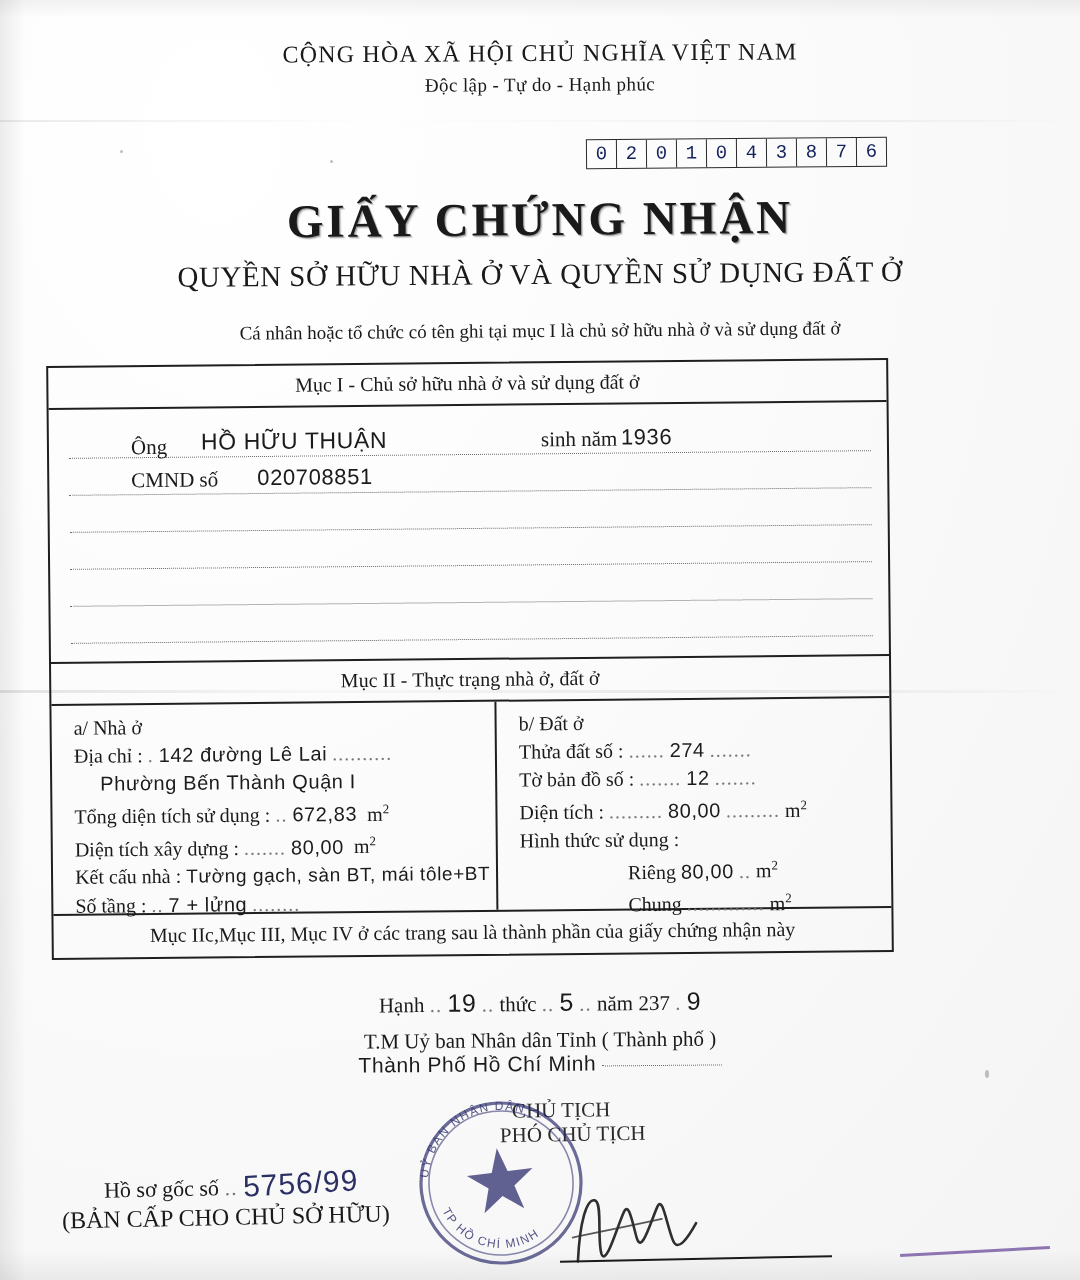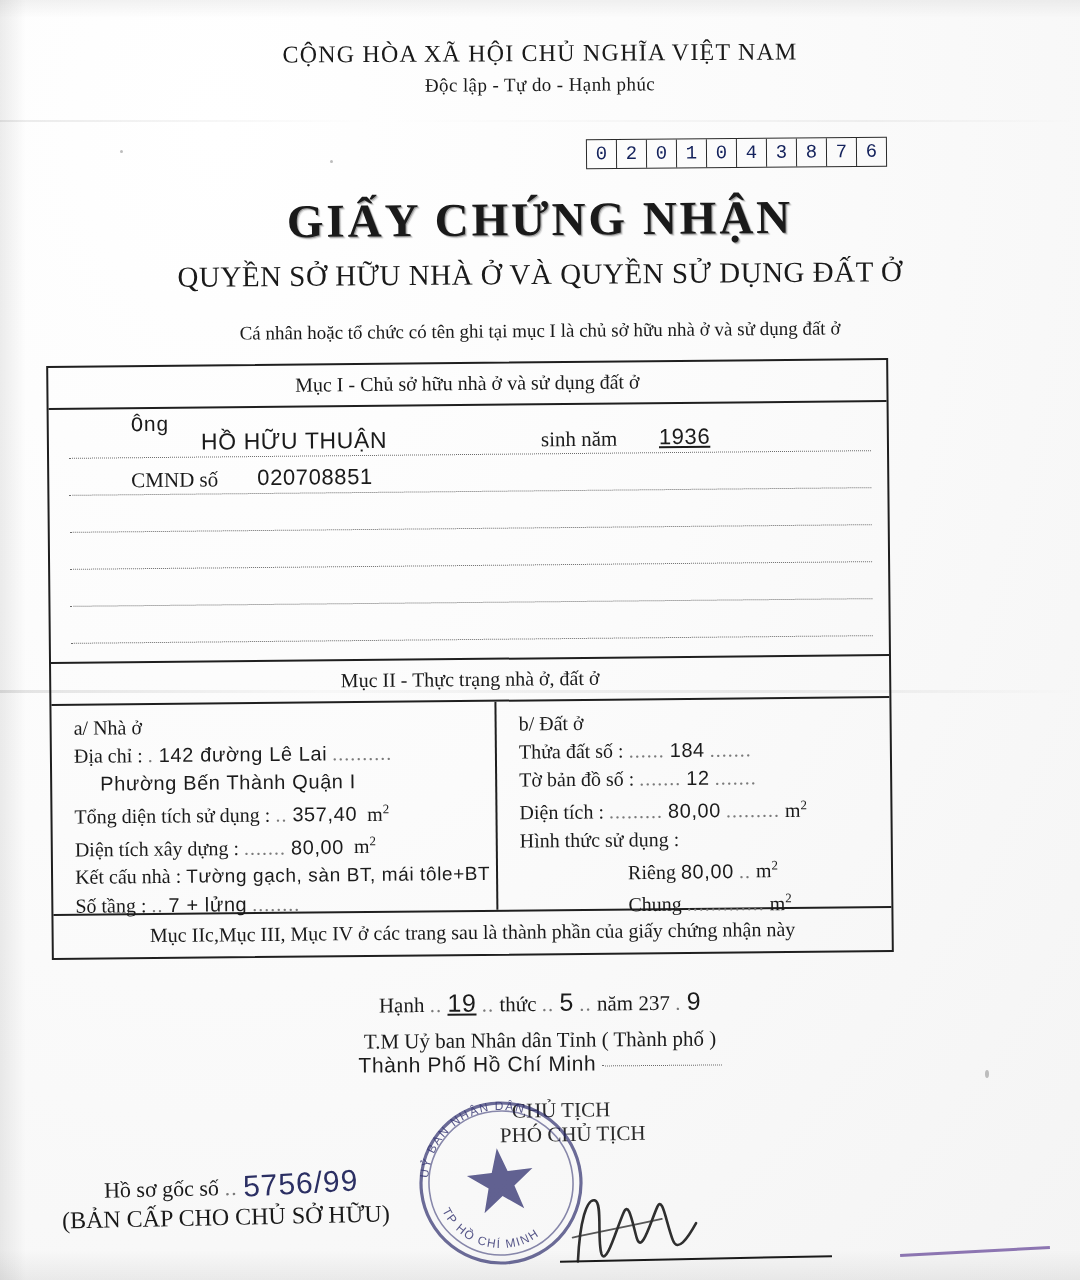--- a/index.html
+++ b/index.html
@@ -338,24 +338,24 @@
     <div class="section-head">Mục I - Chủ sở hữu nhà ở và sử dụng đất ở</div>
 
     <div class="muc1-body">
       <div class="dotline" style="top:48px;"></div>
       <div class="dotline" style="top:85px;"></div>
       <div class="dotline" style="top:122px;"></div>
       <div class="dotline" style="top:159px;"></div>
       <div class="dotline" style="top:196px;"></div>
       <div class="dotline" style="top:233px;"></div>
 
-      <div class="muc1-text" style="left:82px; top:5px;font-family:Liberation Mono, monospace;">Ông</div>
+      <div class="muc1-text" style="left:82px; top:26px;">Ông</div>
       <div class="muc1-text hand" style="left:152px; top:20px; font-size:23px;">HỒ HỮU THUẬN</div>
       <div class="muc1-text" style="left:492px; top:22px;">sinh năm</div>
-      <div class="muc1-text hand" style="left:610px; top:20px; font-size:22px;text-decoration:underline;">1936</div>
+      <div class="muc1-text hand" style="left:572px; top:20px; font-size:22px;">1936</div>
 
       <div class="muc1-text" style="left:82px; top:59px;">CMND số</div>
       <div class="muc1-text hand" style="left:208px; top:57px; font-size:22px;">020708851</div>
     </div>
 
     <div class="muc2-head">Mục II - Thực trạng nhà ở, đất ở</div>
 
     <div class="muc2-body">
       <div class="col-a">
         <div class="line">a/ Nhà ở</div>
@@ -364,21 +364,21 @@
           <span class="dots">.</span>
           <span class="hand">142 đường Lê Lai</span>
           <span class="dots">..........</span>
         </div>
         <div class="line" style="padding-left:26px;">
           <span class="hand">Phường Bến Thành Quận I</span>
         </div>
         <div class="line">
           <span>Tổng diện tích sử dụng :</span>
           <span class="dots">..</span>
-          <span class="hand">357,40</span>
+          <span class="hand">672,83</span>
           <span>&nbsp;<span>m</span><sup class="unit">2</sup></span>
         </div>
         <div class="line">
           <span>Diện tích xây dựng :</span>
           <span class="dots">.......</span>
           <span class="hand">80,00</span>
           <span>&nbsp;<span>m</span><sup class="unit">2</sup></span>
         </div>
         <div class="line">
           <span>Kết cấu nhà :</span>
@@ -390,21 +390,21 @@
           <span class="hand">7 + lửng</span>
           <span class="dots">........</span>
         </div>
       </div>
 
       <div class="col-b">
         <div class="line">b/ Đất ở</div>
         <div class="line">
           <span>Thửa đất số :</span>
           <span class="dots">......</span>
-          <span class="hand">184</span>
+          <span class="hand">274</span>
           <span class="dots">.......</span>
         </div>
         <div class="line">
           <span>Tờ bản đồ số :</span>
           <span class="dots">.......</span>
           <span class="hand">12</span>
           <span class="dots">.......</span>
         </div>
         <div class="line">
           <span>Diện tích :</span>
@@ -429,21 +429,21 @@
         </div>
       </div>
     </div>
 
     <div class="muc-foot">Mục IIc,Mục III, Mục IV ở các trang sau là thành phần của giấy chứng nhận này</div>
   </div>
 
   <div class="date-line">
     <span>Hạnh</span>
     <span class="dots">..</span>
-    <span class="hand" style="font-size:25px;text-decoration:underline;">19</span>
+    <span class="hand" style="font-size:25px;">19</span>
     <span class="dots">..</span>
     <span>thức</span>
     <span class="dots">..</span>
     <span class="hand" style="font-size:25px;">5</span>
     <span class="dots">..</span>
     <span>năm 237</span>
     <span class="dots">.</span>
     <span class="hand" style="font-size:25px;">9</span>
   </div>
 

